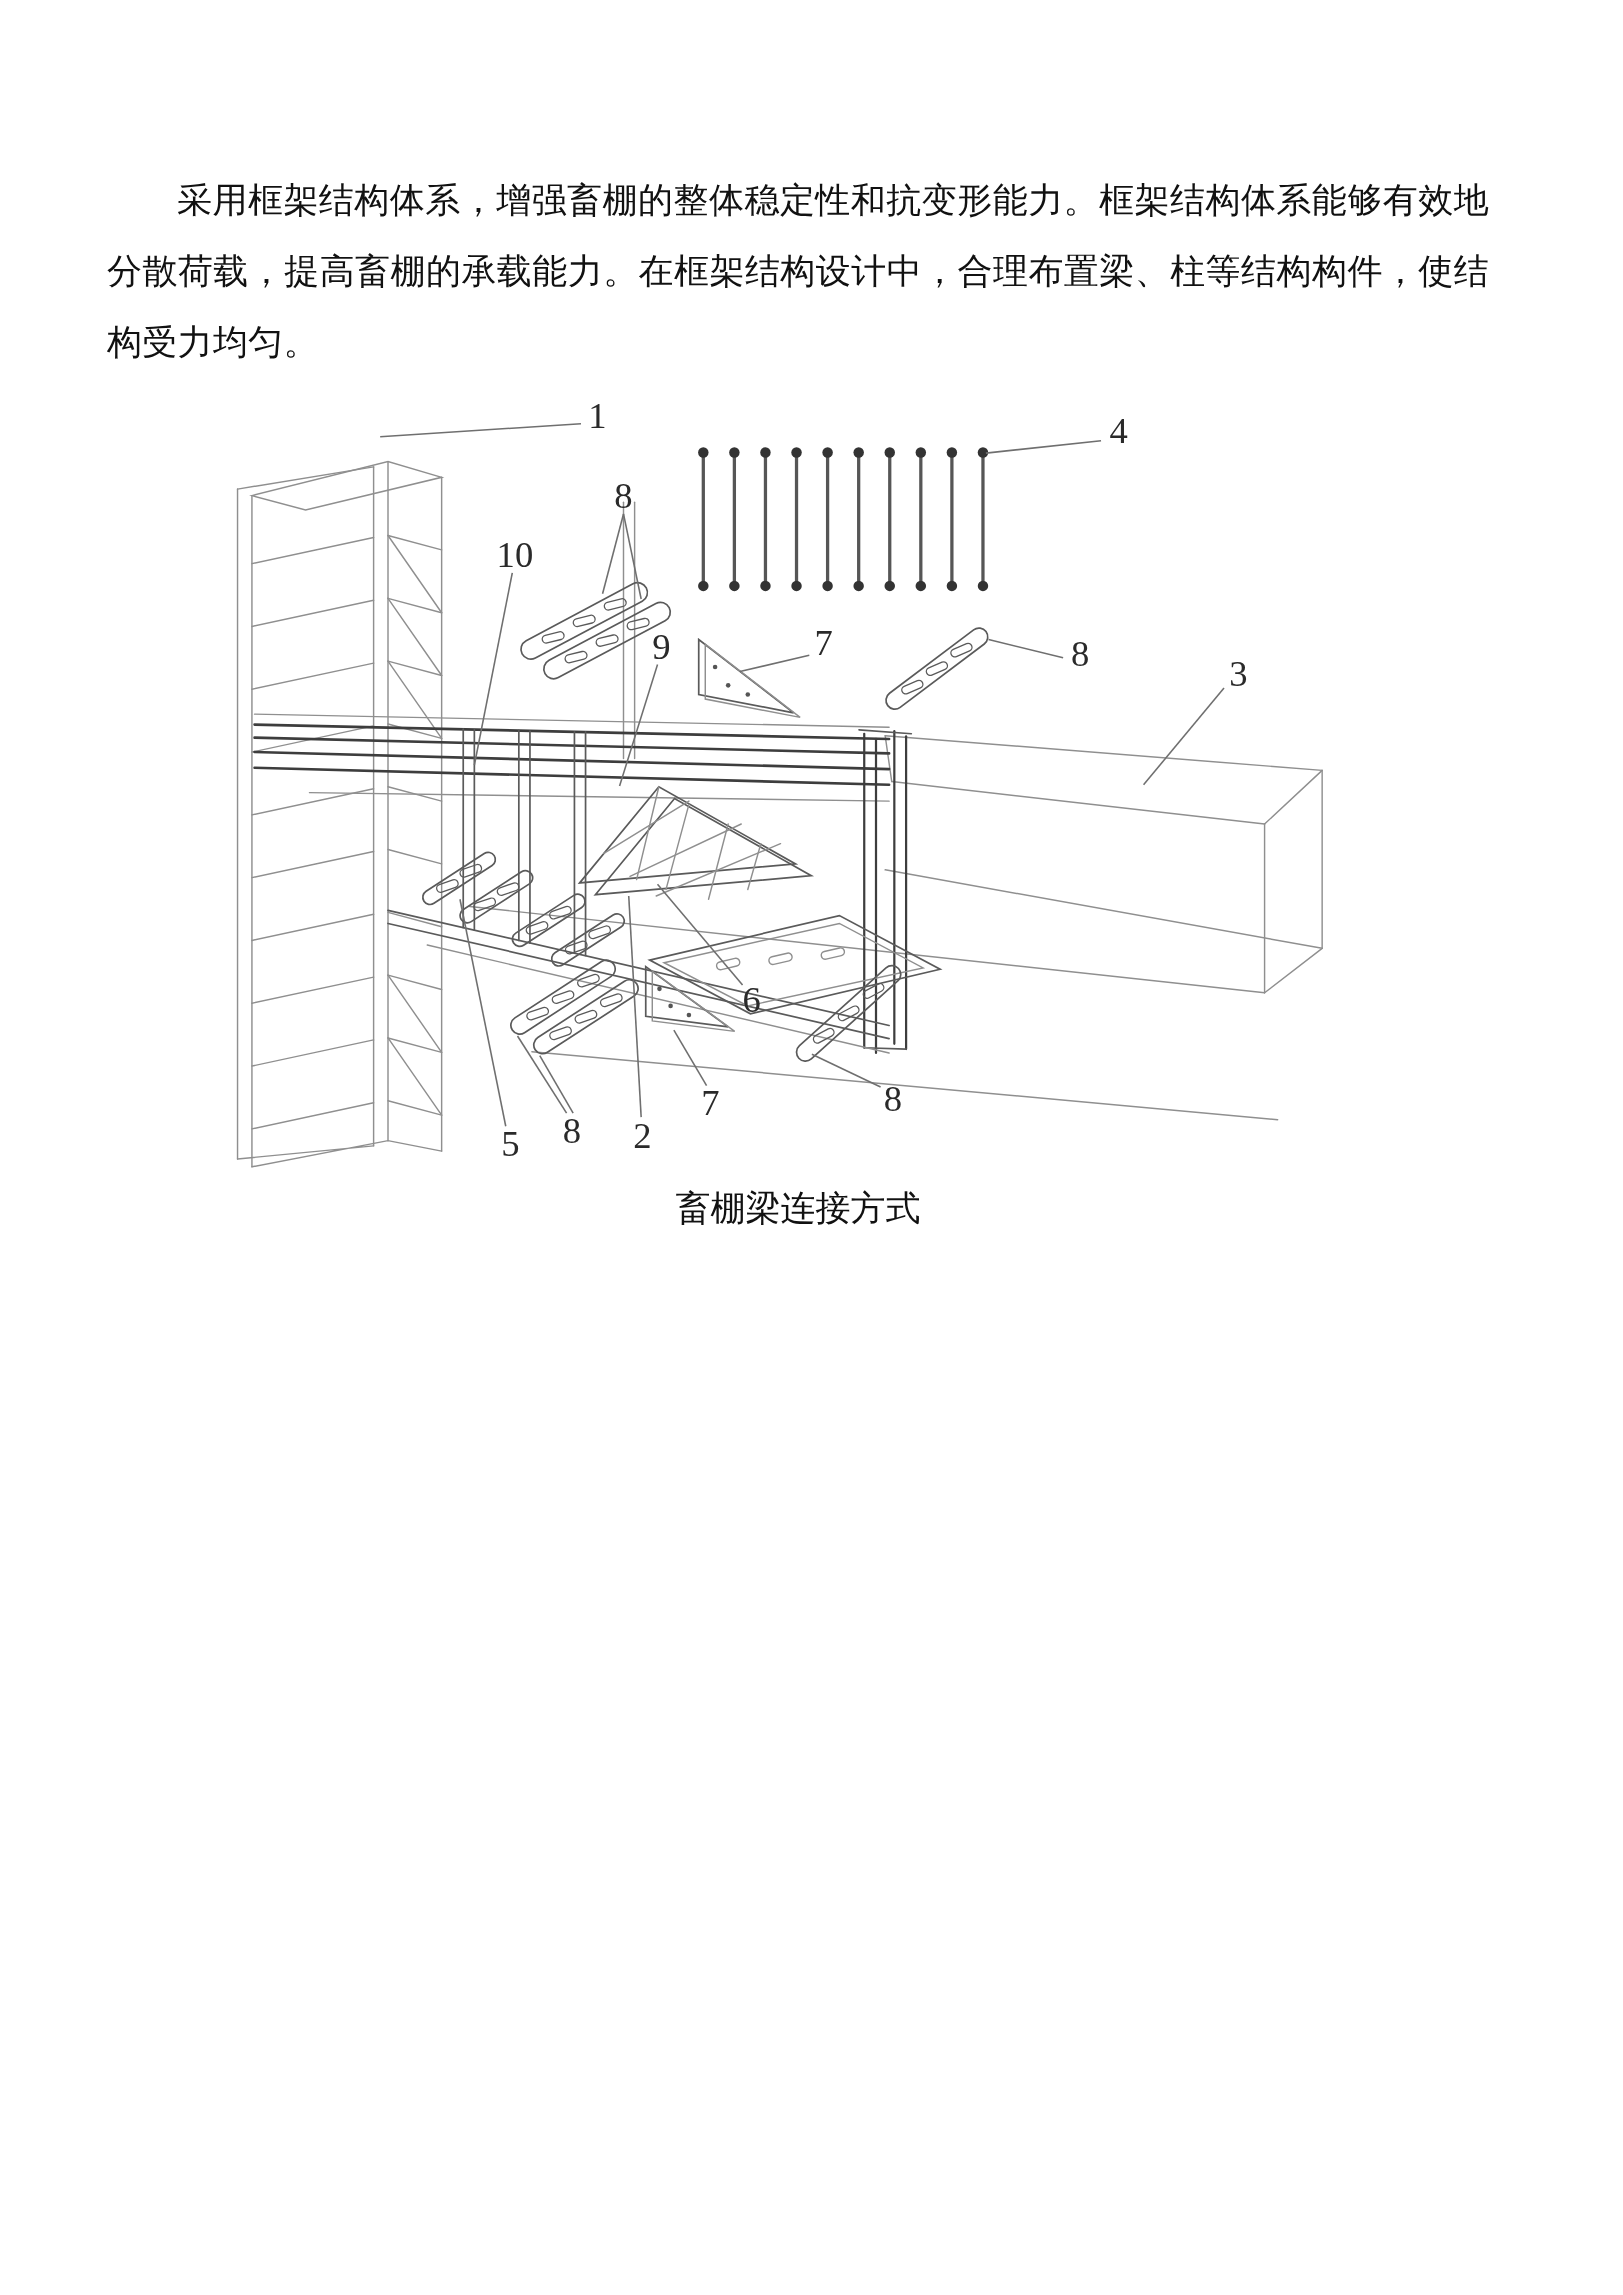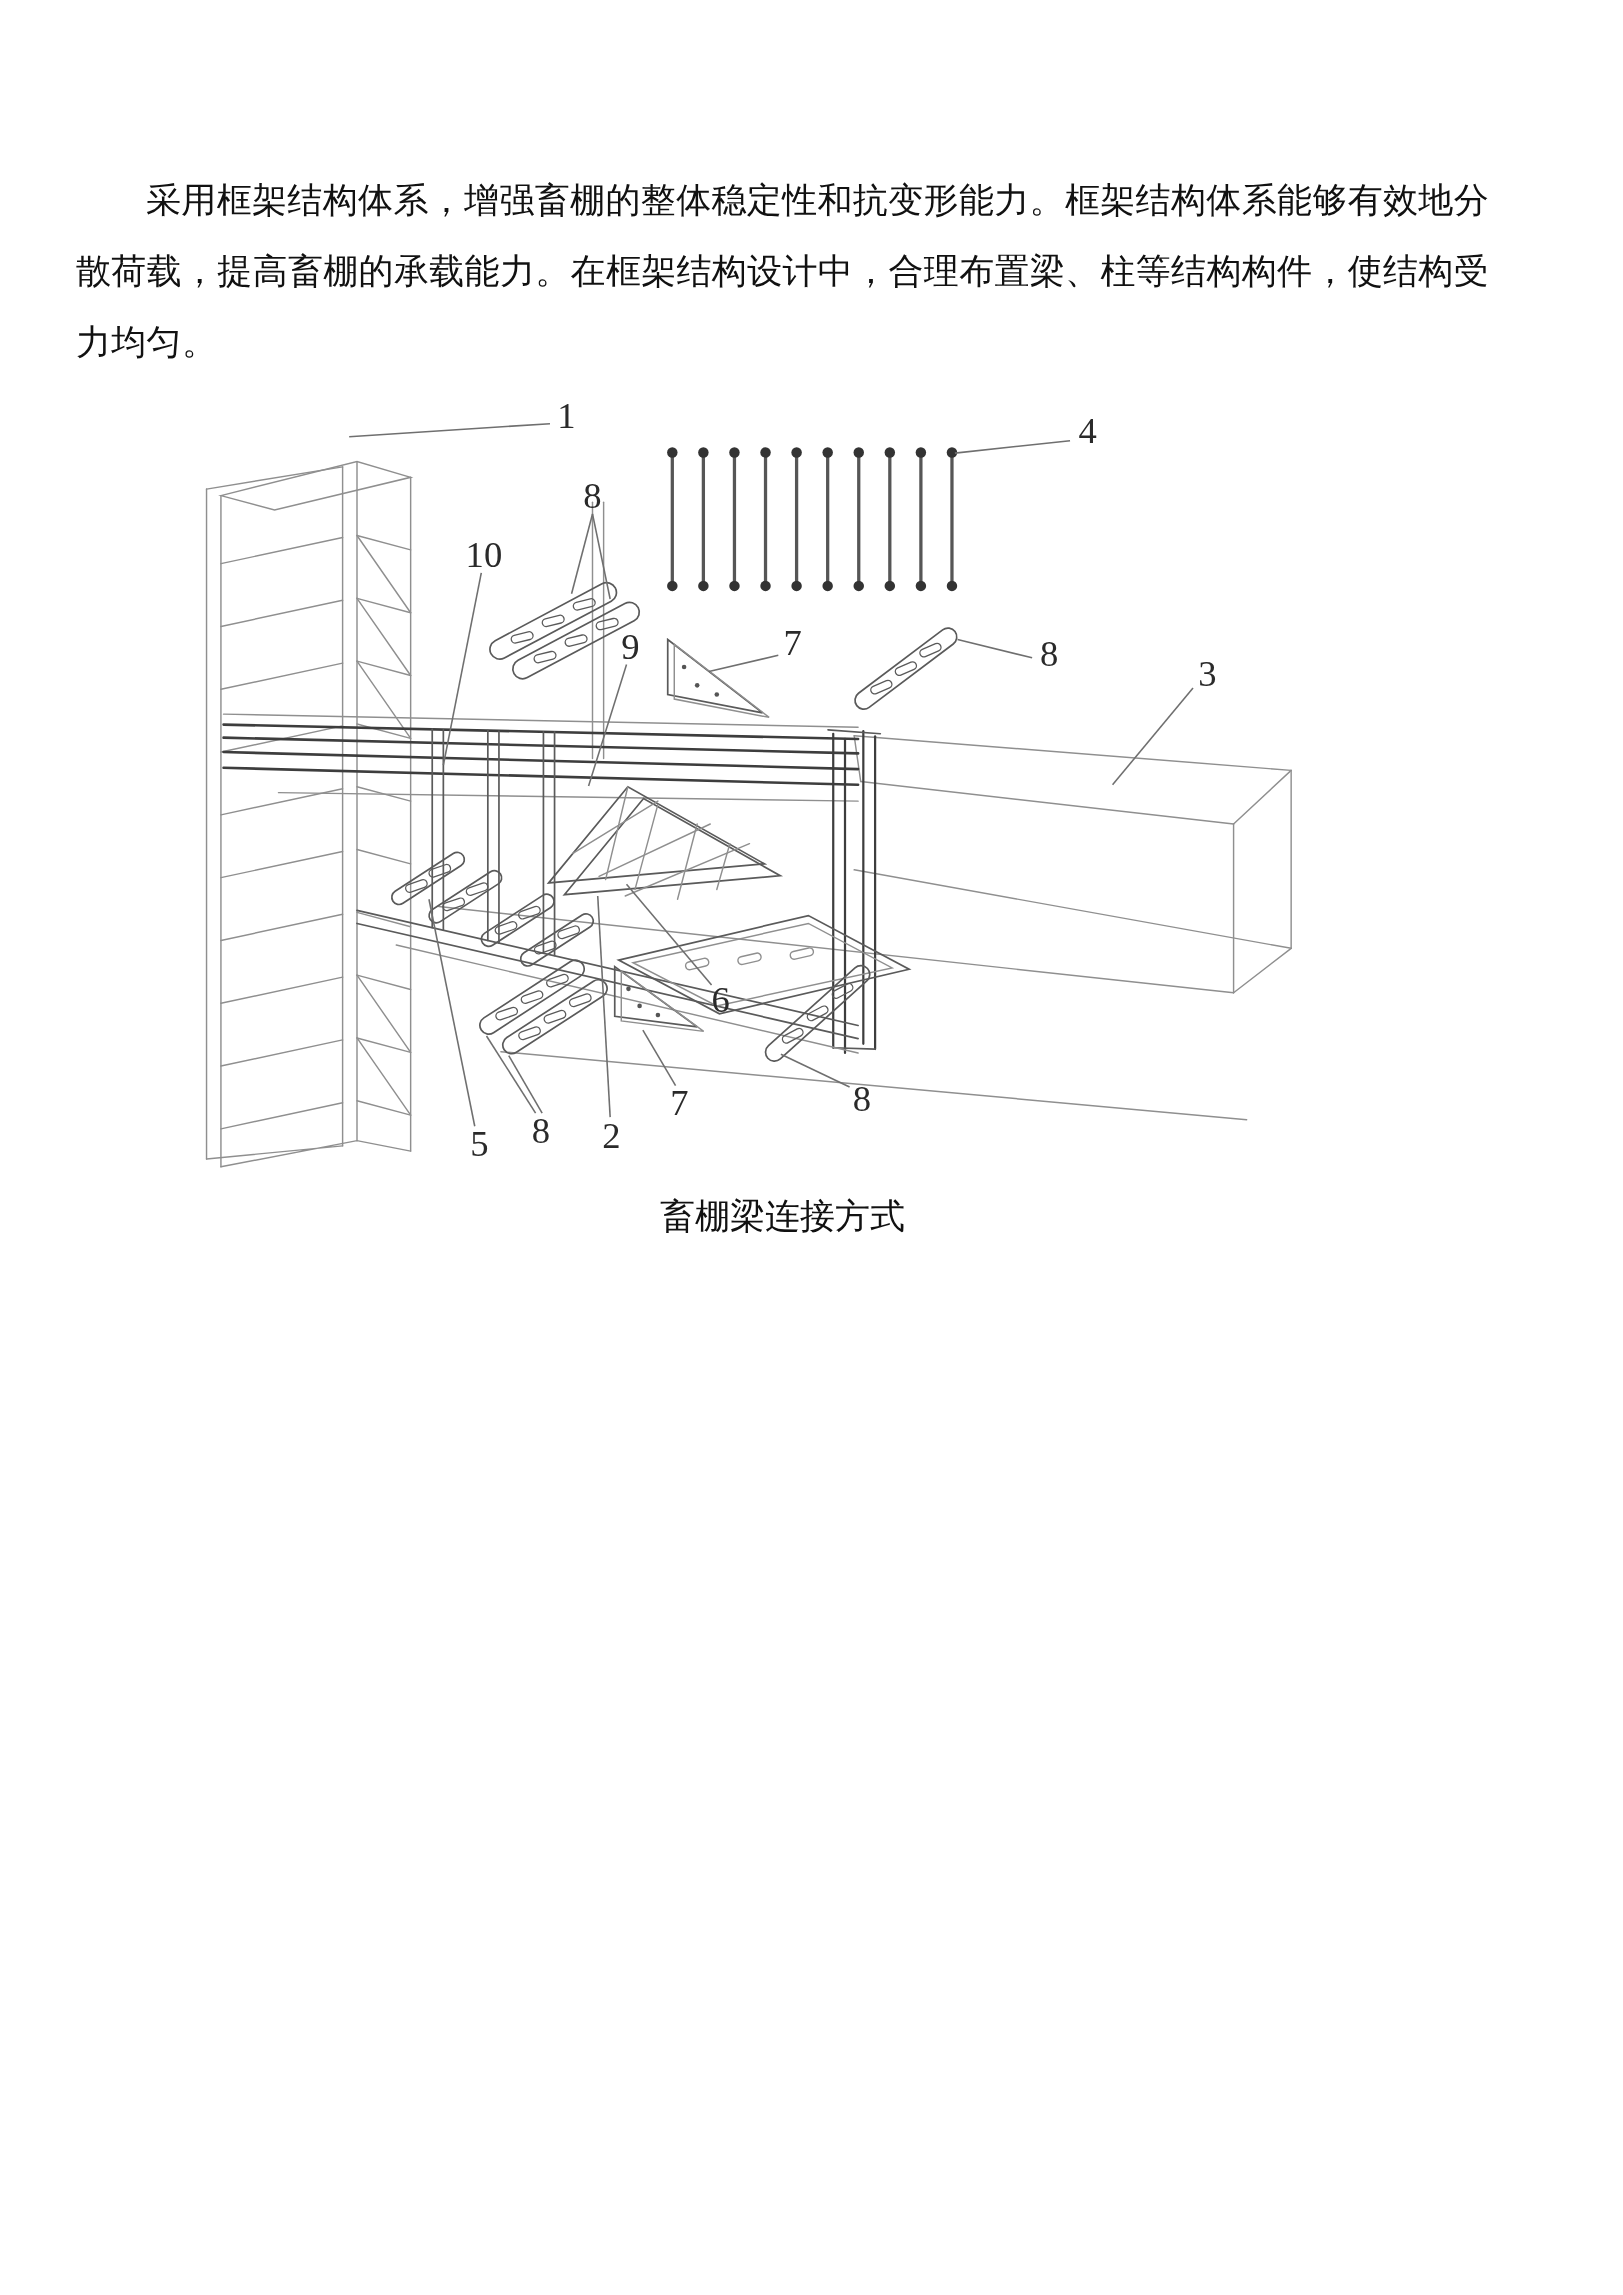--- a/index.html
+++ b/index.html
@@ -1,29 +1,29 @@
 <!DOCTYPE html>
 <html style="font-size:10.5px"><head>
 <meta charset="utf-8">
 <style>
   html,body{margin:0;padding:0;}
   body{
     width:1623px;height:2295px;background:#ffffff;
     font-family:"Liberation Serif","DejaVu Serif",serif;color:#111;
     position:relative;overflow:hidden;
   }
-  .content{padding:165px 134px 0 76px;}
+  .content{padding:165px 134px 0 107px;}
   p.body-text{
     font-size:35px;line-height:71px;margin:0;
     text-indent:2em;text-align:justify;letter-spacing:0.3px;
   }
   .figure-wrap{margin:14.4px 0 0 124px;width:1099px;height:779px;}
   svg{display:block;}
   .caption{
-    text-align:center;font-size:35px;margin-top:22px;color:#111;
+    text-align:center;font-size:35px;margin-top:14px;color:#111;
   }
   .para-after{margin-top:30px;}
   
   .thin{stroke:#8f8f8f;stroke-width:2.2;fill:none;stroke-linecap:round;}
   .med{stroke:#5a5a5a;stroke-width:2.6;fill:none;stroke-linecap:round;}
   .dark{stroke:#3d3d3d;stroke-width:4;fill:none;stroke-linecap:round;}
   .post{stroke:#3d3d3d;stroke-width:3.4;fill:none;stroke-linecap:round;}
   .leader{stroke:#6f6f6f;stroke-width:2.4;}
   .lbl{font-family:"Liberation Serif","DejaVu Serif",serif;font-size:56px;fill:#2a2a2a;}
   .hole{fill:#555;}

